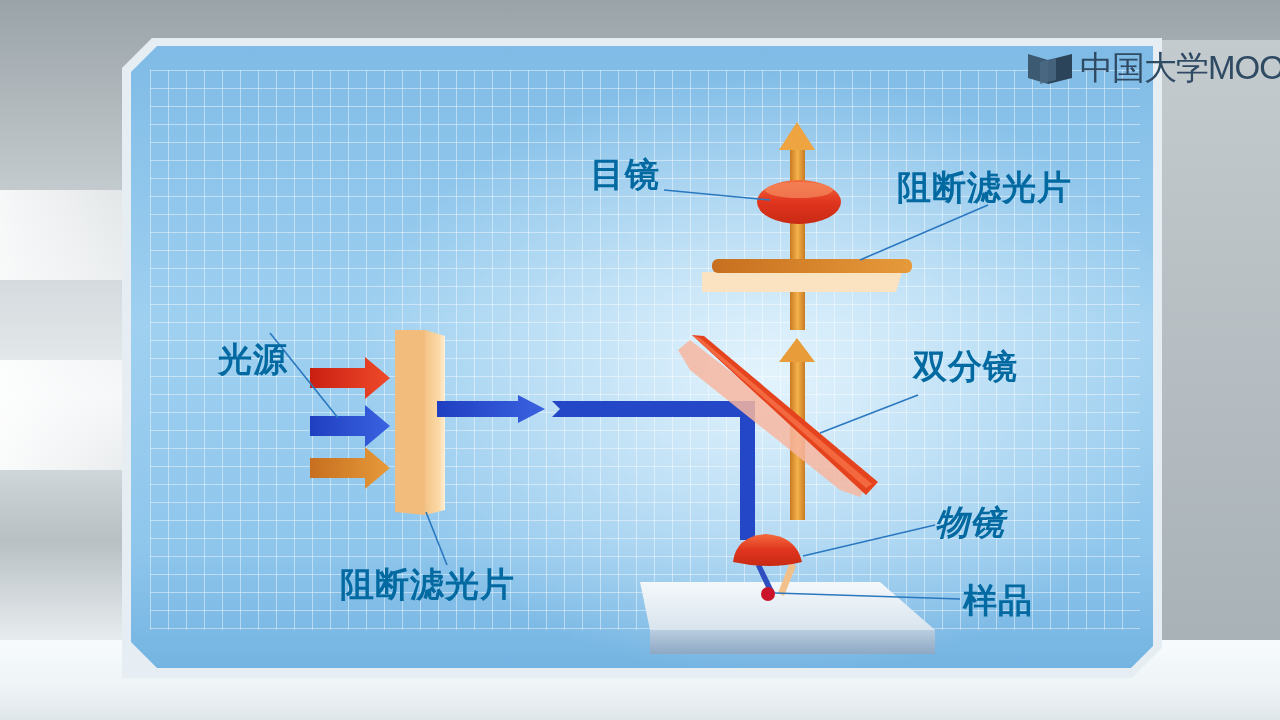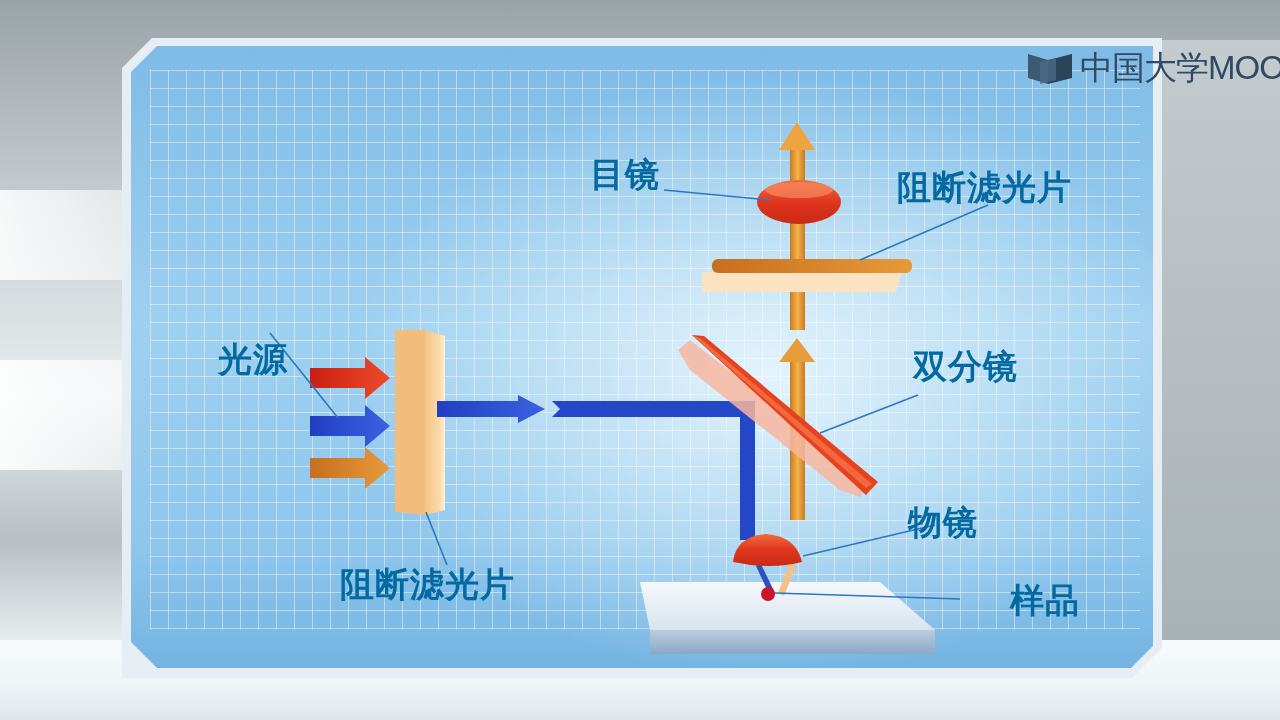--- a/index.html
+++ b/index.html
@@ -165,14 +165,14 @@
     <line x1="803" y1="556" x2="935" y2="525"></line>
     <line x1="775" y1="593" x2="960" y2="599"></line>
   </g>
 </svg>
 
 <div class="label" style="left:218px; top:290px;margin-top:47px;">光源</div>
 <div class="label" style="left:340px; top:562px;">阻断滤光片</div>
 <div class="label" style="left:590px; top:152px;">目镜</div>
 <div class="label" style="left:897px; top:165px;">阻断滤光片</div>
 <div class="label" style="left:913px; top:344px;">双分镜</div>
-<div class="label" style="left:908px; top:500px;">物镜</div>
-<div class="label" style="left:963px; top:578px;margin-left:47px;">样品</div>
+<div class="label" style="left:935px; top:500px;font-style:italic;">物镜</div>
+<div class="label" style="left:963px; top:578px;">样品</div>
 
 </body></html>

